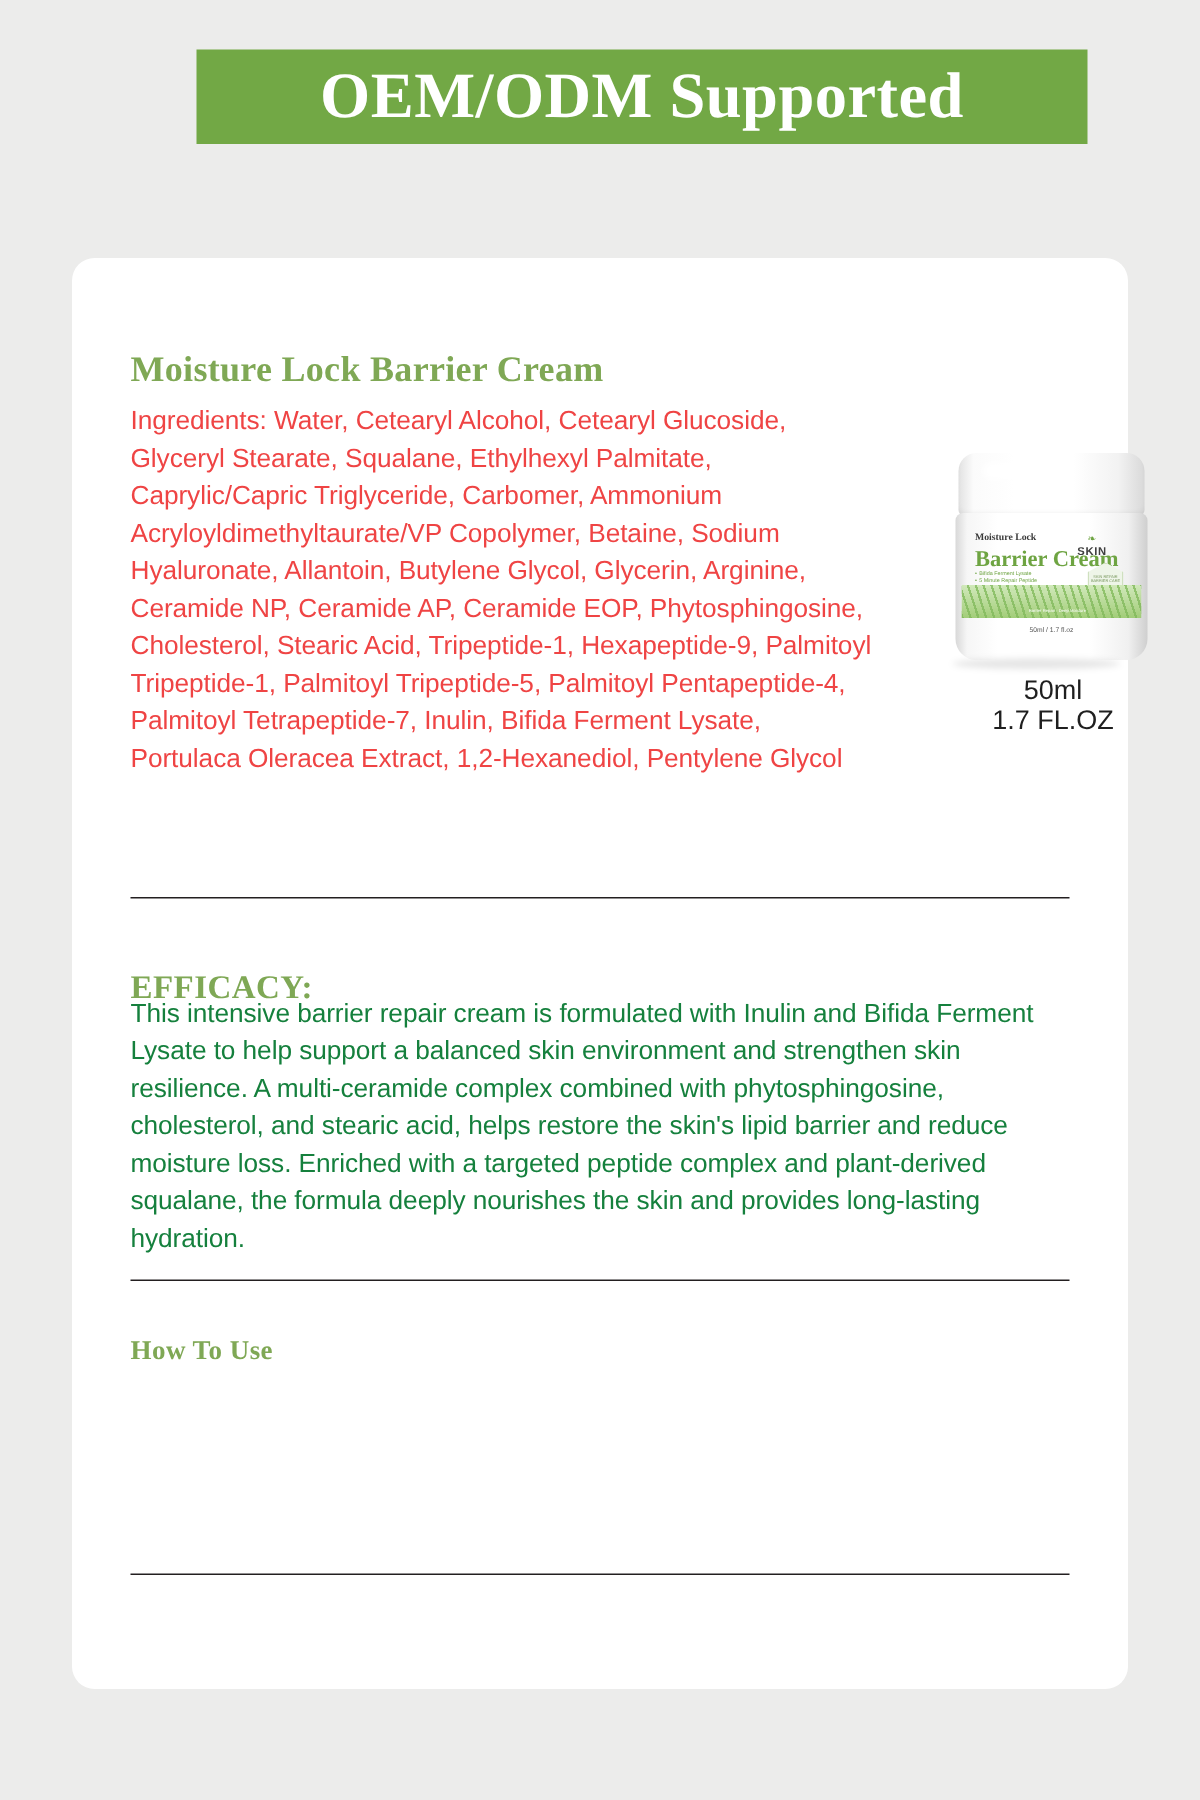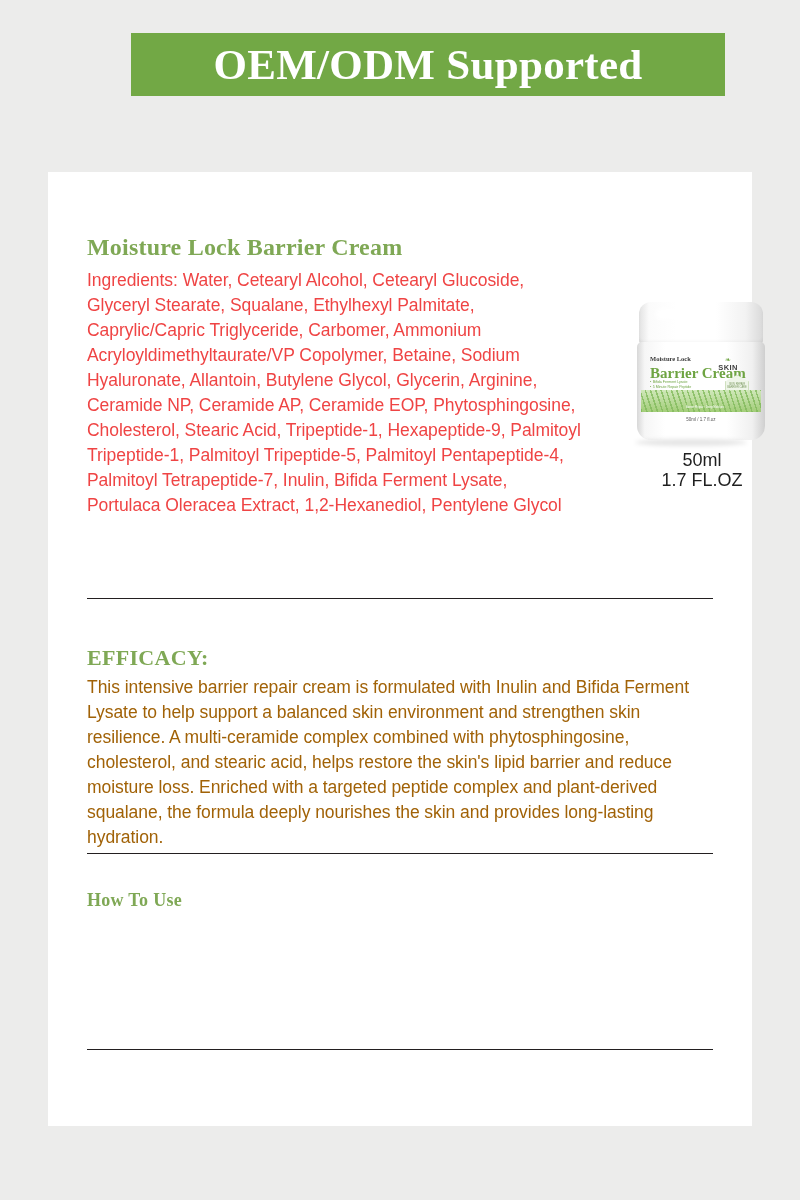--- a/index.html
+++ b/index.html
@@ -55,20 +55,21 @@
   }
 
   
   .card {
     position: absolute;
     left: 48px;
     top: 172px;
     width: 704px;
     height: 954px;
     background: #ffffff;
+    border-radius: 15px;
   }
 
   .inner {
     position: absolute;
     left: 39px;
     top: 0;
     width: 626px;
     height: 100%;
   }
 
@@ -310,23 +311,22 @@
     top: 718px;
     font-size: 18px;
     letter-spacing: 0.3px;
   }
   .sec-body {
     position: absolute;
     left: 0;
     width: 626px;
     font-size: 17.5px;
     line-height: 25px;
-    color: #a16207;
+    color: #15803d;
     letter-spacing: -0.05px;
-    margin-top: 12px;
   }
   .sec-body.efficacy { top: 491px; }
   .sec-body.howto { top: 760px; }
 </style>
 </head>
 <body>
 
 <div class="page">
 
   <div class="banner">

